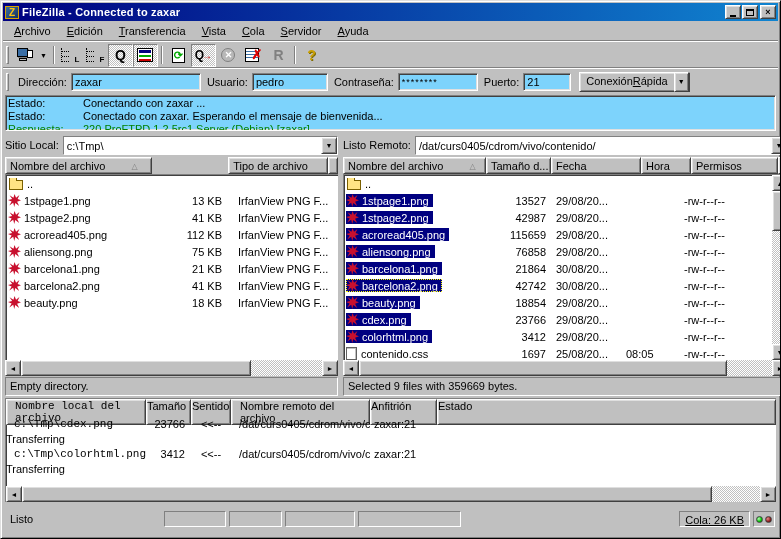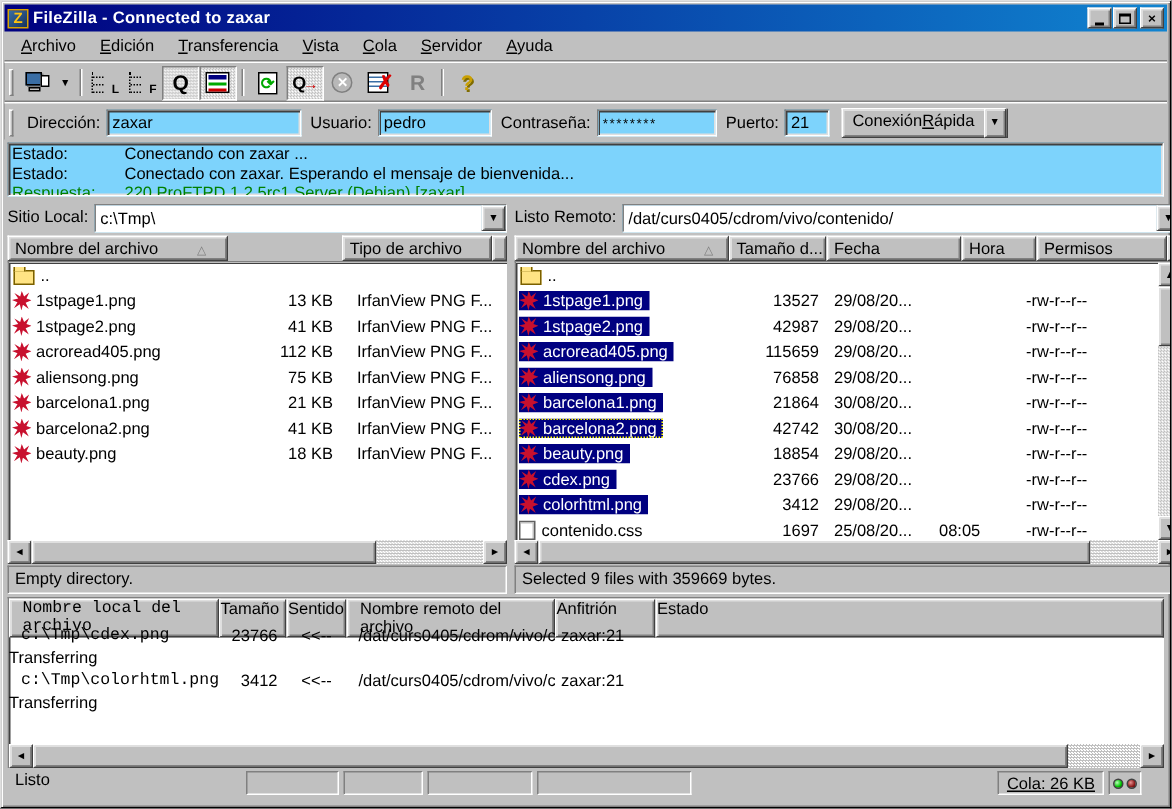--- a/index.html
+++ b/index.html
@@ -172,21 +172,21 @@
   .qrow > div { overflow:hidden; }
   .q-local { padding-left:8px;font-family:Liberation Mono, monospace; }
   .q-size { text-align:right; padding-right:6px; }
   .q-dir { text-align:center; }
   .q-remote { padding-left:8px; }
   .q-host { padding-left:4px; }
   .q-sub { height:15px; display:flex; align-items:center; }
   .qbody { flex:1; overflow:hidden; }
 
   
-  .statusbar { height:24px; flex:none; display:flex; padding:2px 17px 2px 3px; gap:3px; }
+  .statusbar { height:34px; flex:none; display:flex; align-items:center; padding:2px 3px 2px 3px; gap:3px; }
   .sb-ready { flex:none; width:155px; padding-left:4px; }
   .sb-pane { height:16px; }
   .sb-pane.p1 { width:62px; } .sb-pane.p2 { width:53px; }
   .sb-pane.p3 { width:70px; } .sb-pane.p4 { width:103px; }
   .sb-queue { margin-left:auto; height:16px; padding:2px 5px 0 5px; white-space:nowrap;text-decoration:underline; }
   .leds { width:22px; height:16px; display:flex; align-items:center; justify-content:center; gap:2px; }
   .led { width:7px; height:7px; border-radius:50%; border:1px solid #404040; }
   .led.green { background:radial-gradient(circle at 35% 35%, #baffba, #00c400 60%, #006000); }
   .led.red { background:radial-gradient(circle at 35% 35%, #e89090, #8c1a1a 60%, #4d0000); }
 </style>
@@ -292,21 +292,21 @@
 
   <div class="quickbar">
     <div class="grip"></div>
     <label>Dirección:</label>
     <input class="qfield sunk2" style="width: 130px;" value="zaxar">
     <label>Usuario:</label>
     <input class="qfield sunk2" style="width: 76px;" value="pedro">
     <label>Contraseña:</label>
     <input class="qfield sunk2" style="width: 80px; letter-spacing: 1px; font-size: 9px;" value="********">
     <label>Puerto:</label>
-    <input class="qfield sunk2" style="width: 30px;" value="21">
+    <input class="qfield sunk2" style="width: 48px;" value="21">
     <div class="qc-btn btn98">
       <span class="qc-main"><span>Conexión</span><span class="ul-first">Rápida</span></span>
       <span class="qc-drop btn98" style="font-size:7px">▼</span>
     </div>
   </div>
 
   <div class="logarea sunk2" id="log-area">
         <div class="log-line" style="color: rgb(0, 0, 0);">
           <span class="log-type">Estado:</span>
           <span>Conectando con zaxar ...</span>

